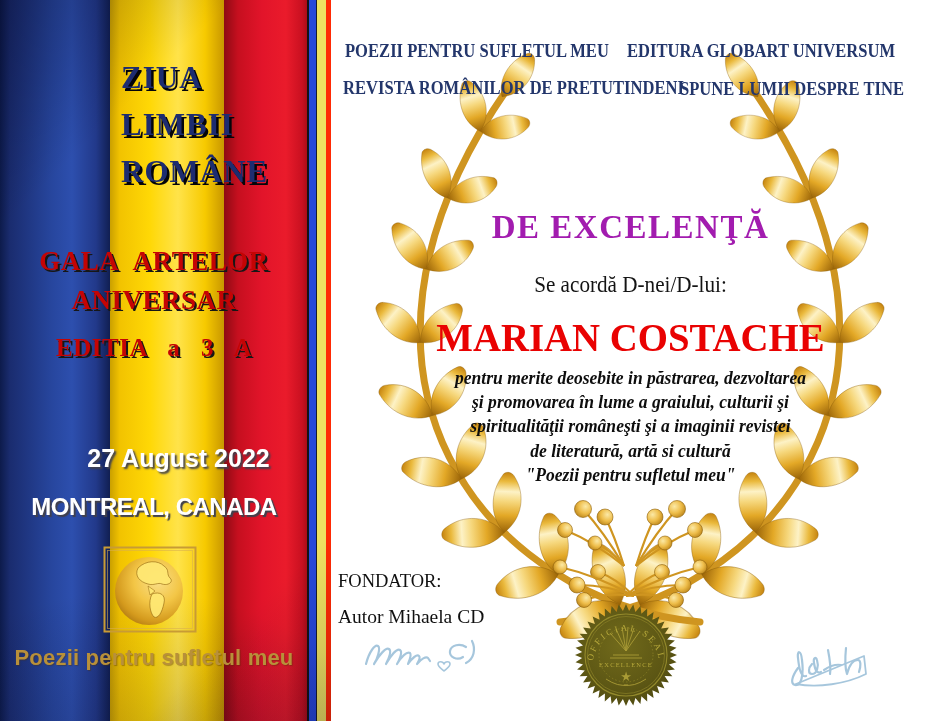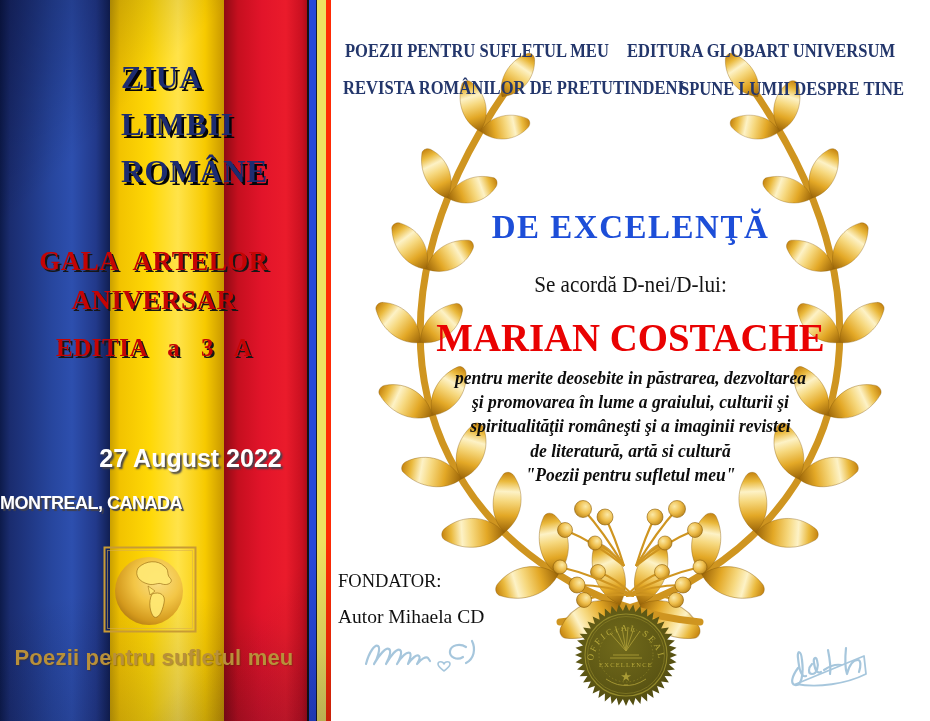--- a/index.html
+++ b/index.html
@@ -36,46 +36,46 @@
     white-space:nowrap;
   }
   .gala {
     left:0; top:242px; width:308px; z-index:6; text-align:center;
     font-weight:bold; font-size:27px; color:#c40404;
     text-shadow:2px 2px 0 #171717; line-height:39px; word-spacing:9px; letter-spacing:.5px;
     white-space:nowrap;
   }
   .gala .g-last { margin-top:8px; font-size:25px; word-spacing:14px; }
   .evdate {
-    left:16px; top:444px; width:308px; z-index:6; text-align:center;
+    left:4px; top:444px; width:308px; z-index:6; text-align:center;
     font-family:"Liberation Sans", sans-serif; font-weight:bold; font-size:25px;
     color:#ffffff; text-shadow:2px 2px 2px #41414d; letter-spacing:0;padding-left:41px;
   }
   .evloc {
-    left:0; top:493px; width:308px; z-index:6; 
-    font-family:"Liberation Sans", sans-serif; font-weight:bold; font-size:18px;
+    left:0; top:493px; width:308px; z-index:6; text-align:center;
+    font-family:"Liberation Sans", sans-serif; font-weight:bold; font-size:24px;
     color:#ffffff; text-shadow:2px 2px 1px #41414d; letter-spacing:-.5px;
   }
   .brand {
     left:0; top:645px; width:308px; z-index:6; text-align:center;
     font-family:"Liberation Sans", sans-serif; font-weight:bold; font-size:22px;
     color:#b8903a; text-shadow:1px 1px 1px rgba(80,50,0,.4); letter-spacing:.2px;
     white-space:nowrap;
   }
   #globe-svg { left:100px; top:542px; width:100px; height:95px; z-index:6; }
 
   
   .hdr {
     z-index:3; font-weight:bold; color:#23366b; font-size:19.5px; white-space:nowrap;
     transform:scaleX(.85); transform-origin:0 50%;
   }
   #wreath { left:0; top:0; width:930px; height:721px; z-index:1; pointer-events:none; }
   .center-block { left:331px; width:599px; text-align:center; z-index:2; white-space:nowrap; }
   .dip-title   { top:142px; font-size:54px; font-weight:bold; color:#1d3365; letter-spacing:1px; }
-  .dip-sub     { top:209px; font-size:33px; font-weight:bold; color:#1d4ed8; letter-spacing:1.5px; }
+  .dip-sub     { top:209px; font-size:33px; font-weight:bold; color:#a21caf; letter-spacing:1.5px; }
   .dip-award   { top:271px; font-size:23.5px; color:#141414; transform:scaleX(.9); }
   .dip-recip   { top:314px; font-size:40px; font-weight:bold; color:#e90202; transform:scaleX(.97); }
   .dip-cit     { top:366px; font-size:19.5px; font-weight:bold; font-style:italic;
                  line-height:24.2px; color:#0d0d0d; transform:scaleX(.9); }
   .sig-col { z-index:3; text-align:left; }
   .sig-label { font-size:18.5px; color:#101010; }
   .sig-name  { font-size:19.5px; color:#101010; margin-top:14px; white-space:nowrap; }
   #founder-col { left:338px; top:571px; width:184px; }
   #editor-col  { left:735px; top:572px; width:192px; }
   #seal-svg { left:566px; top:595px; width:120px; height:120px; z-index:4; }

